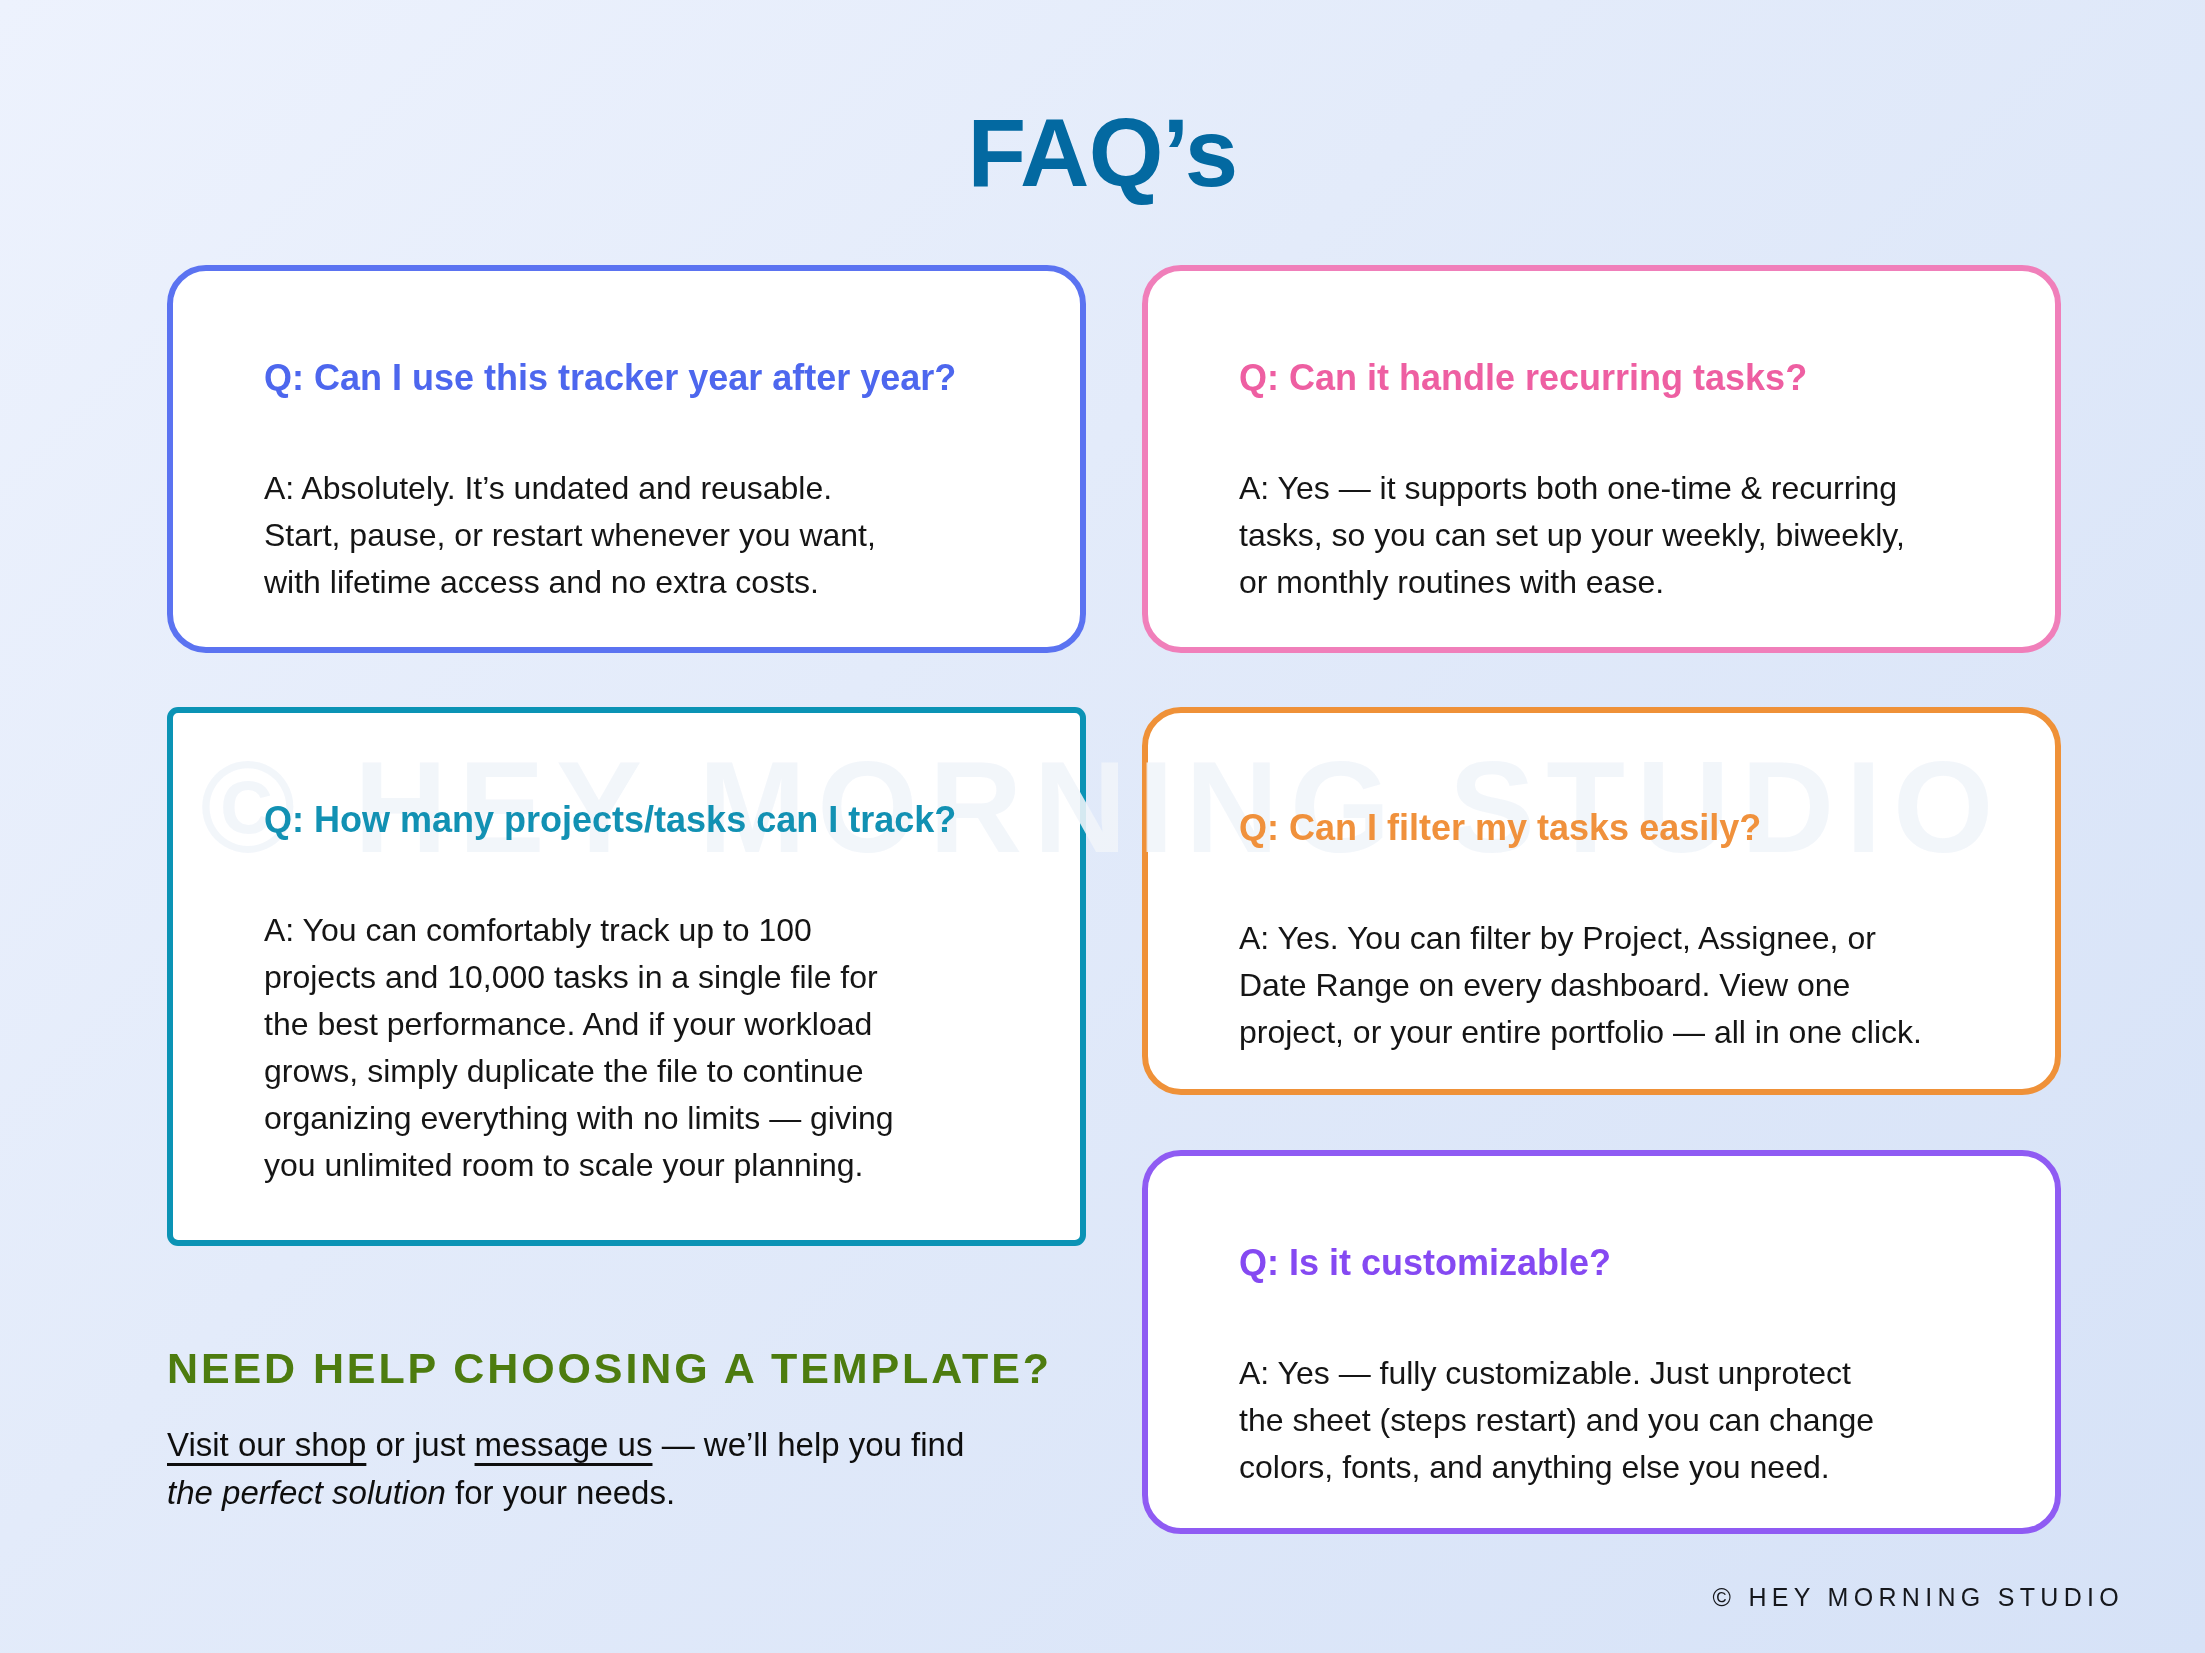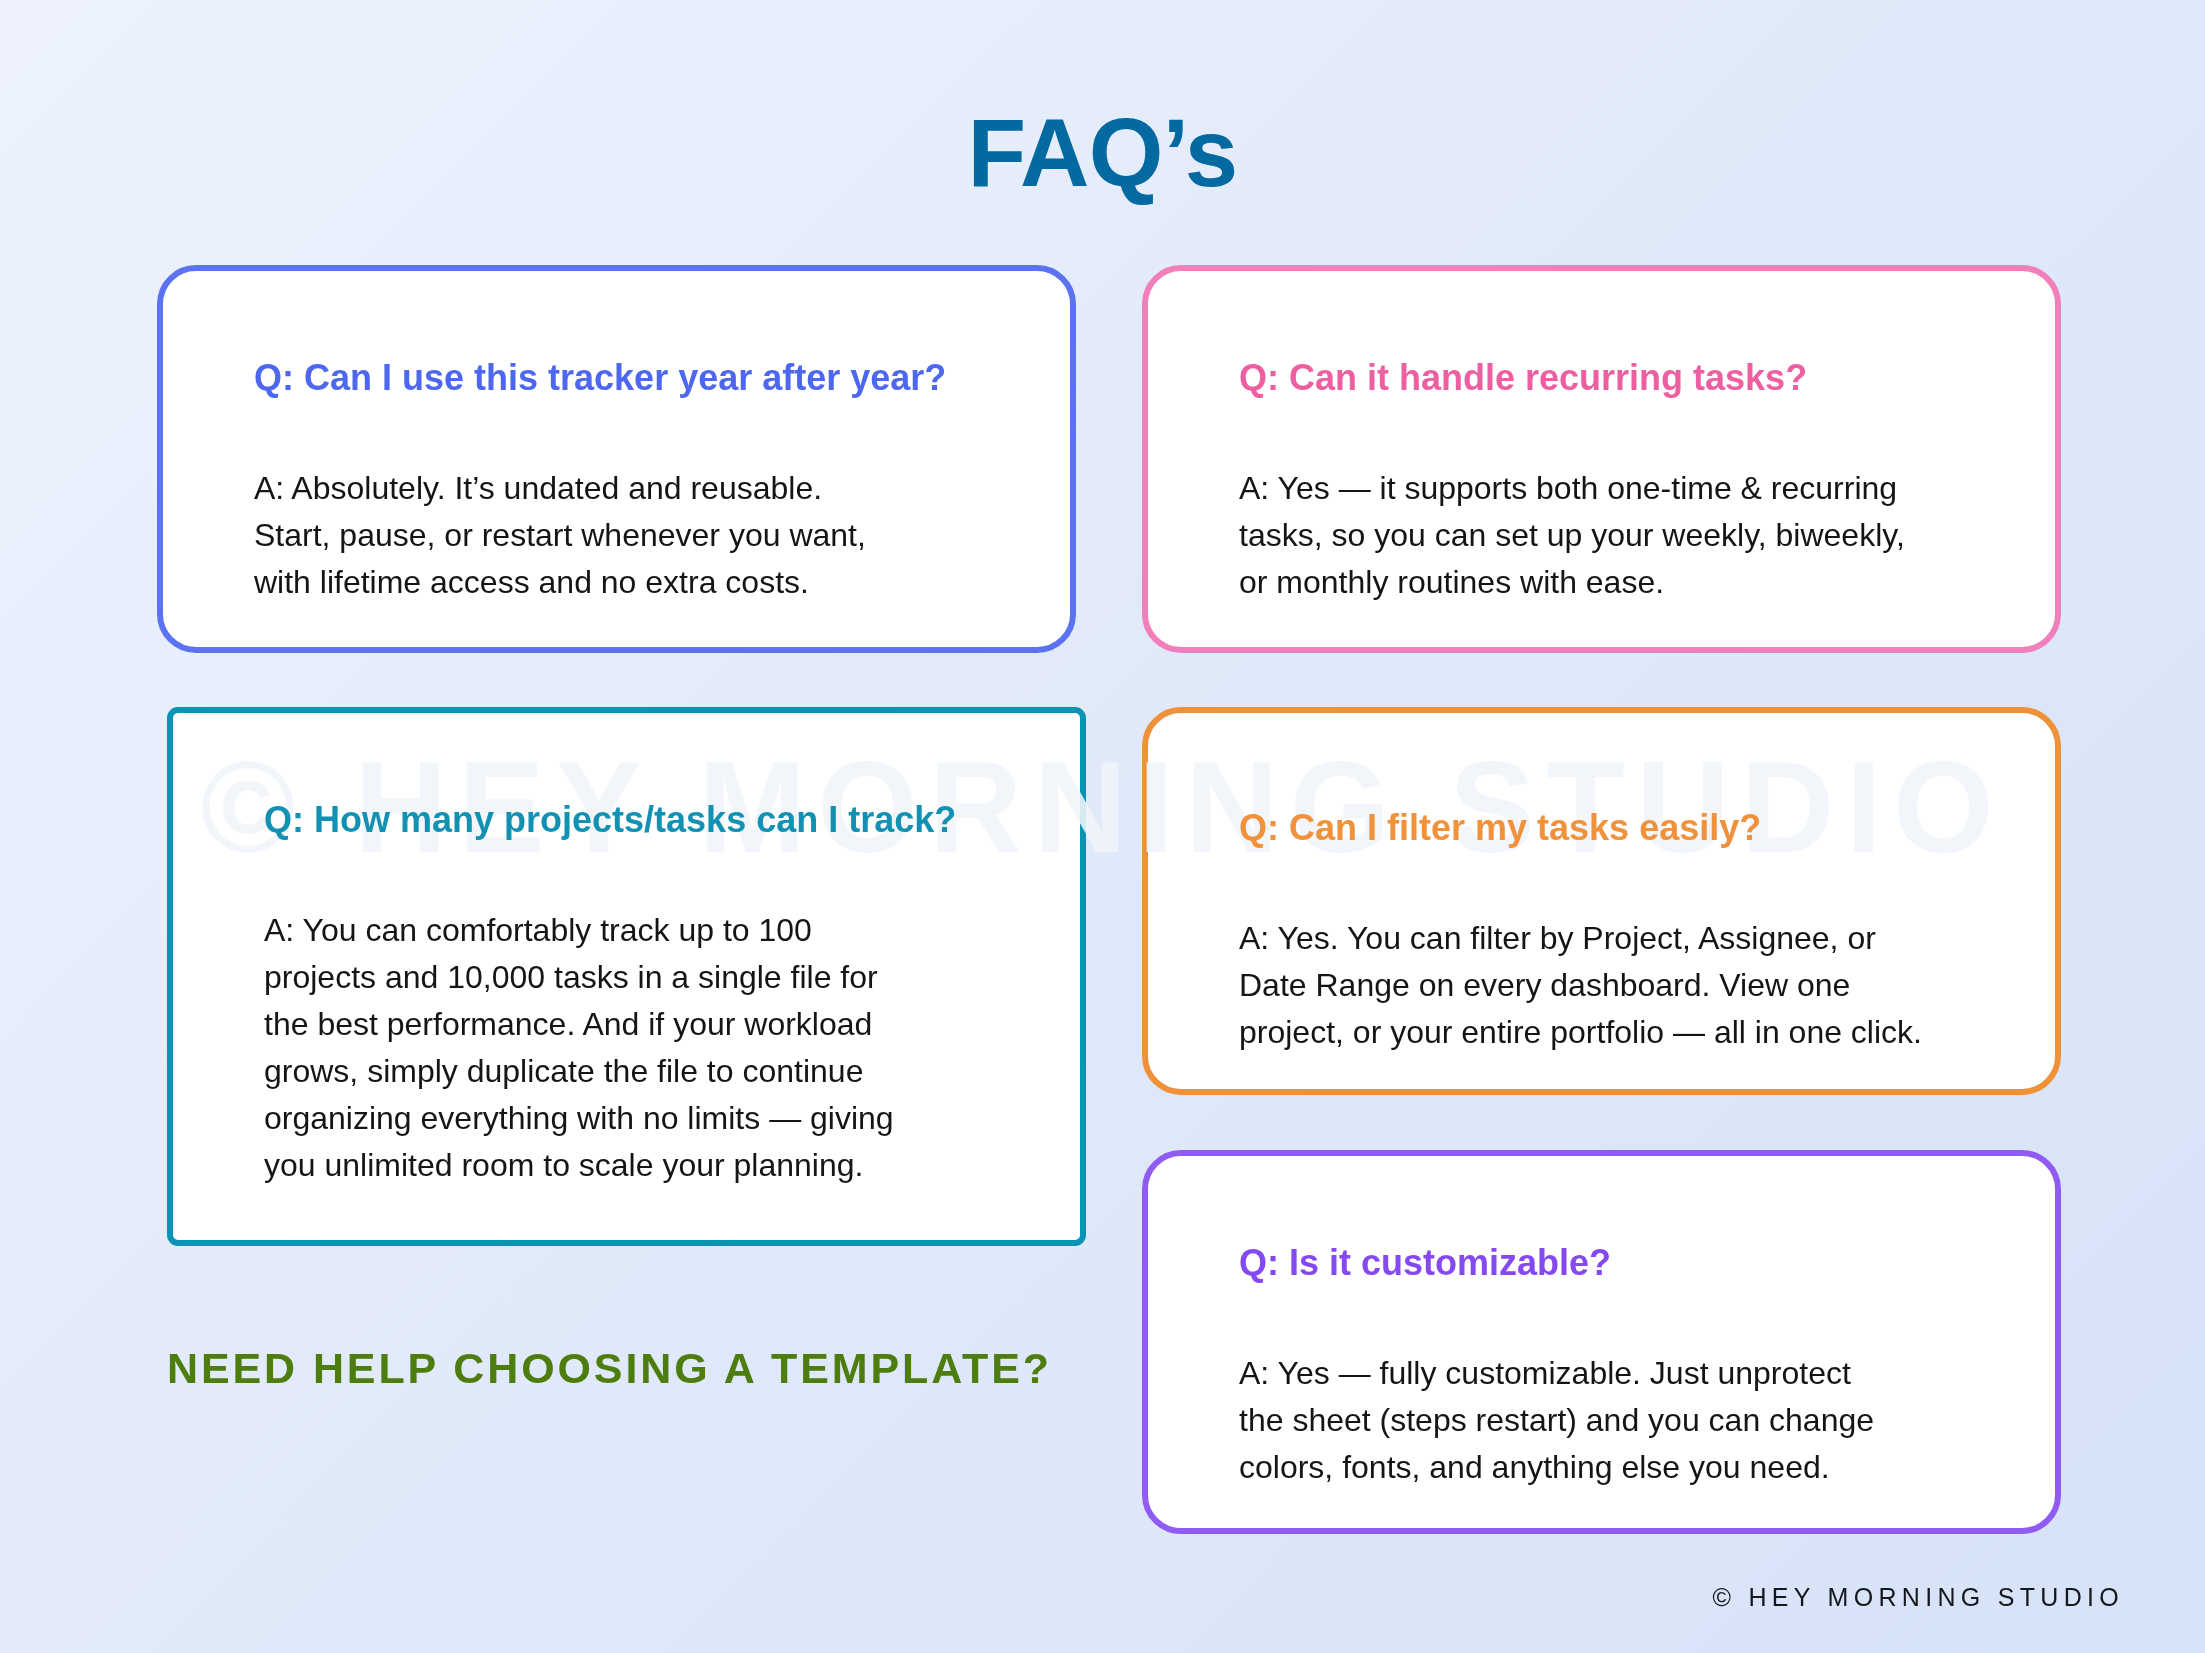--- a/index.html
+++ b/index.html
@@ -19,21 +19,21 @@
   }
 
   .card {
     position: absolute;
     background: #FFFFFF;
     border: 6.5px solid #888;
     border-radius: 39px;
     box-sizing: border-box;
     padding: 86px 91px 0 91px;
   }
-  .card-1 { left: 157px;  top: 265px;  width: 919px; height: 388px; }
+  .card-1 { left: 167px;  top: 265px;  width: 919px; height: 388px; }
   .card-2 { left: 1142px; top: 265px;  width: 919px; height: 388px; }
   .card-3 { left: 167px;  top: 707px;  width: 919px; height: 539px; }
   .card-4 { left: 1142px; top: 707px;  width: 919px; height: 388px; }
   .card-5 { left: 1142px; top: 1150px; width: 919px; height: 384px; }
 
   .q {
     position: relative; z-index: 2;
     margin: 0 0 67px 0;
     font-size: 36px; font-weight: 700; line-height: 1.15;
   }
@@ -106,16 +106,17 @@
 
 <section class="card card-5" style="border-color: rgb(143, 91, 243);">
   <h2 class="q" style="color: rgb(133, 73, 242);">Q: Is it customizable?</h2>
   <p class="a"><span>A: Yes — </span><span class="b">fully customizable.</span><span> Just unprotect</span><br><span>the sheet (steps restart) and you can change</span><br><span>colors, fonts, and anything else you need.</span></p>
 </section>
 
 <div class="watermark">© HEY MORNING STUDIO</div>
 
 <section class="help">
   <h2 class="help-heading">NEED HELP CHOOSING A TEMPLATE?</h2>
+  <p class="help-body"><span class="u">Visit our shop</span><span> or just </span><span class="u">message us</span><span> — we’ll help you find</span><br><span class="b i">the perfect solution</span><span> for your needs.</span></p>
 </section>
 
 <div class="footer">© HEY MORNING STUDIO</div>
 
 
 </body></html>

